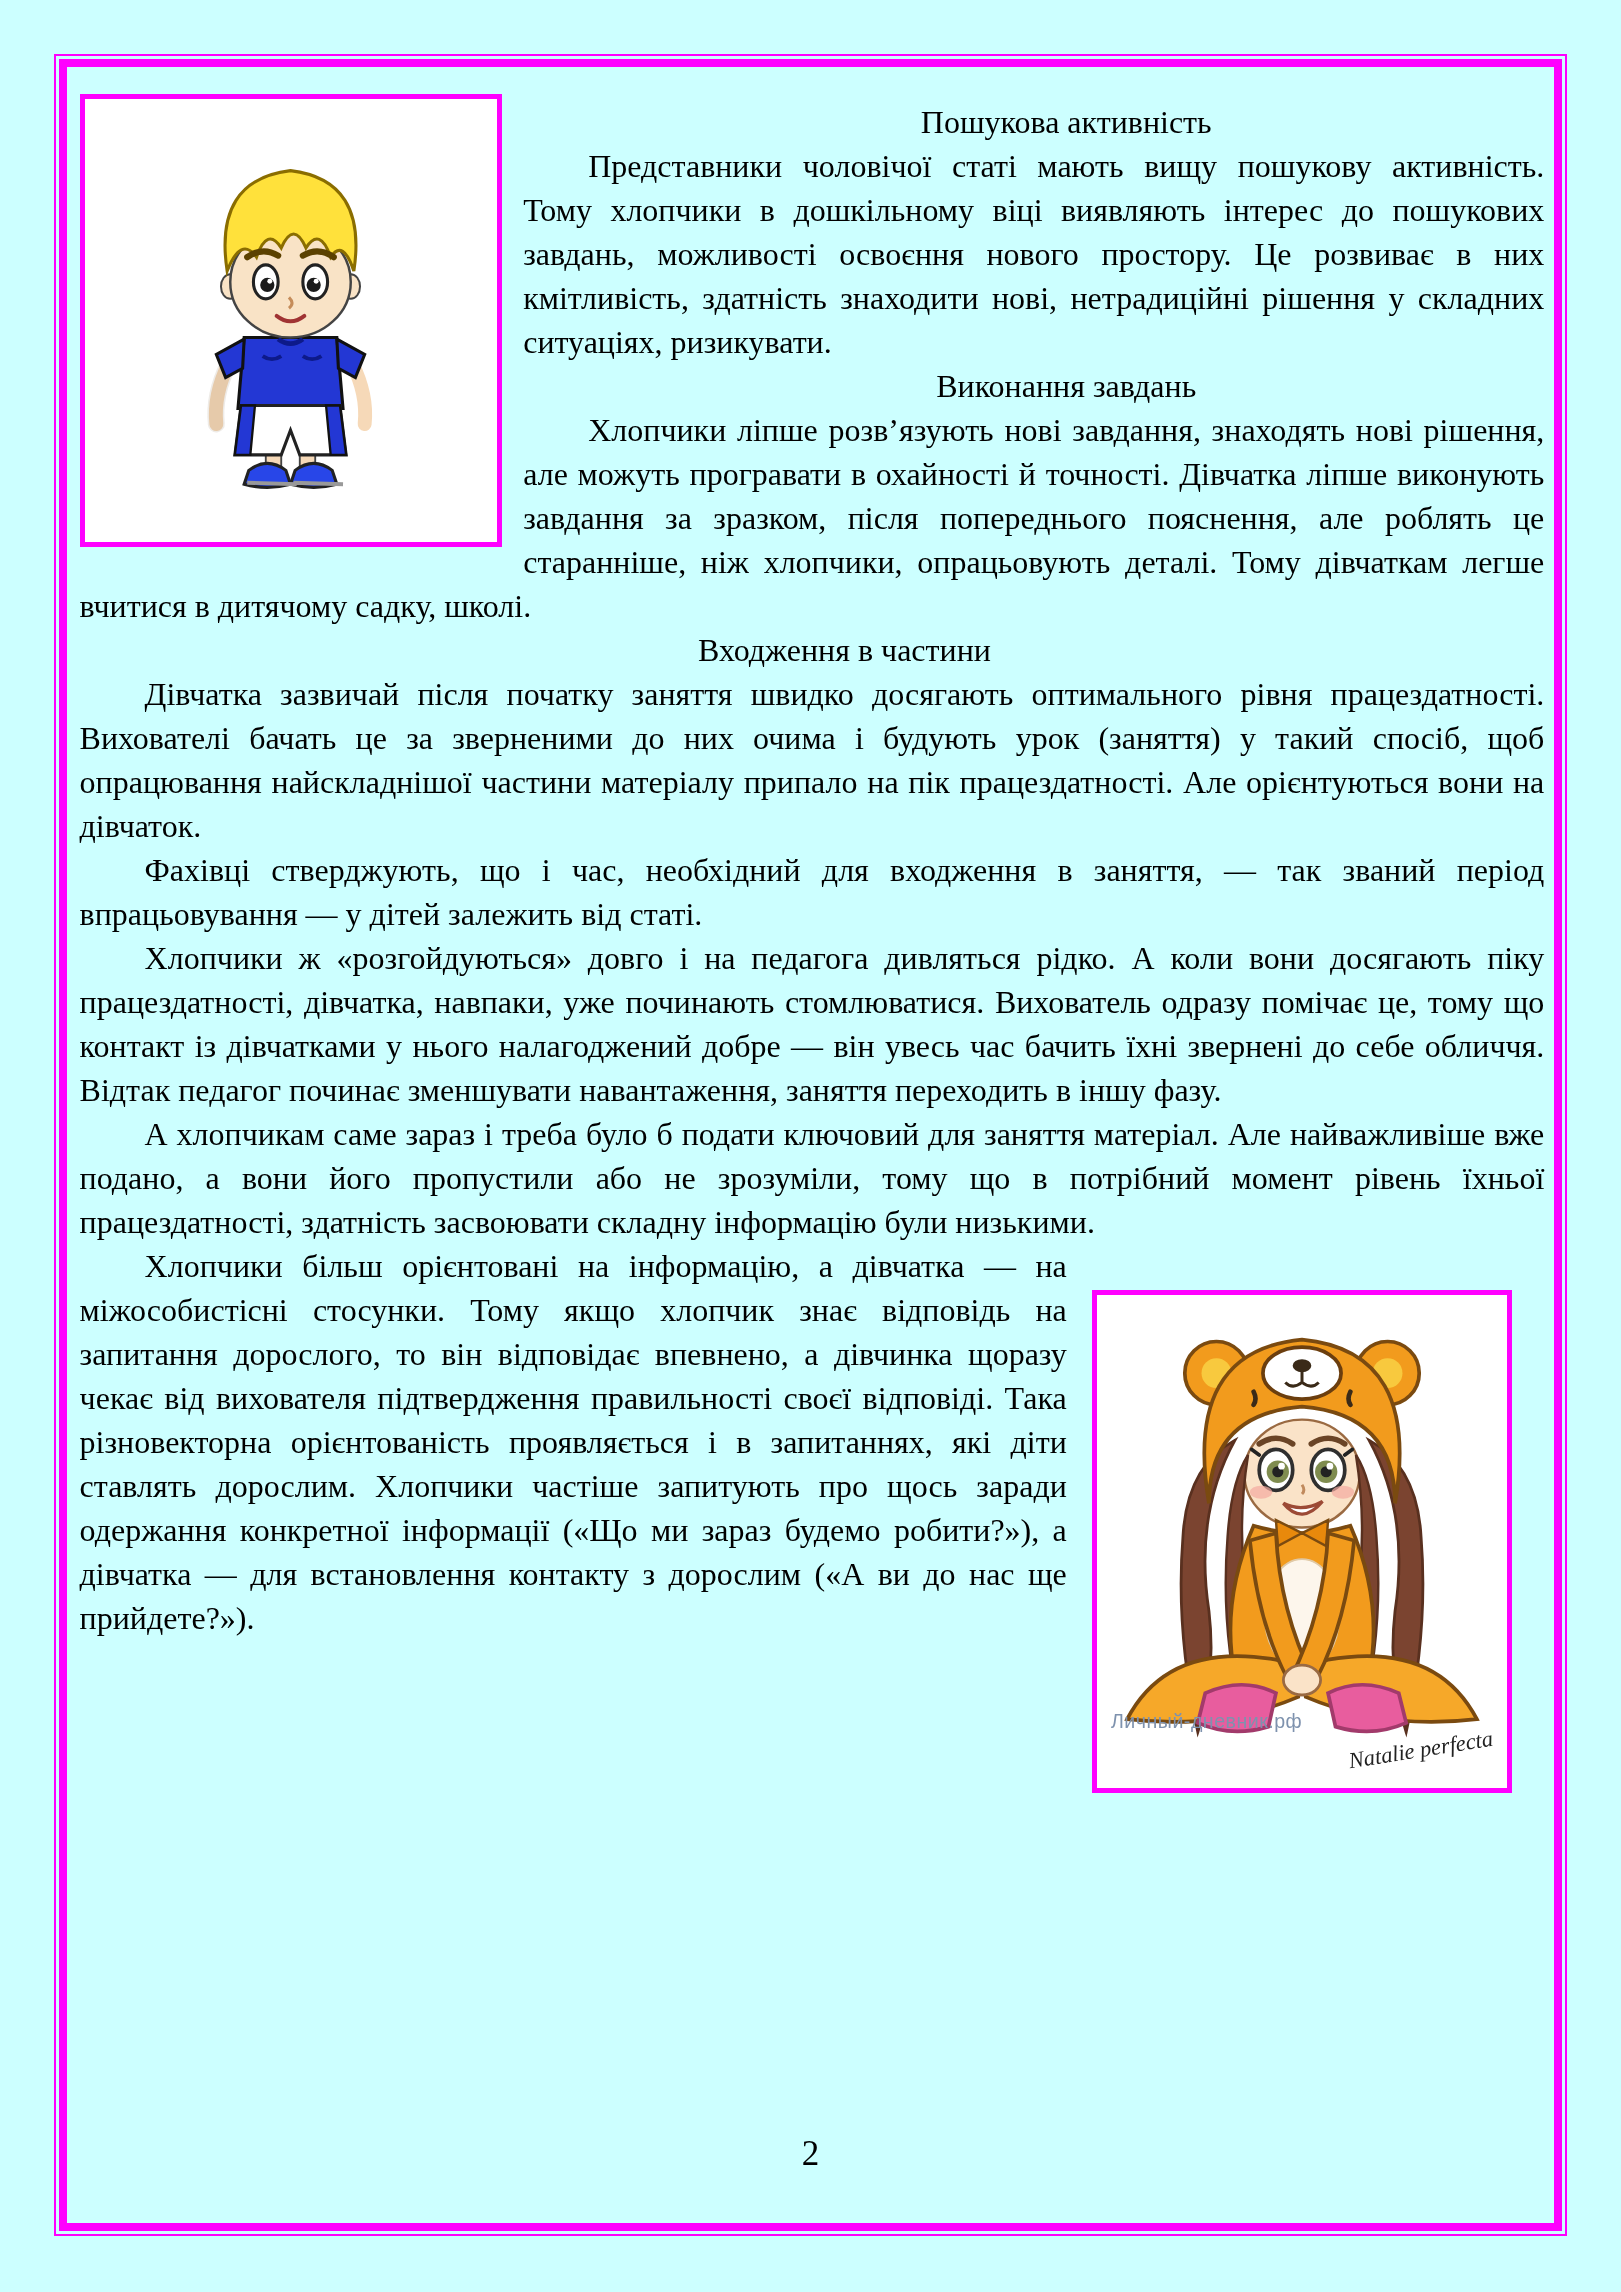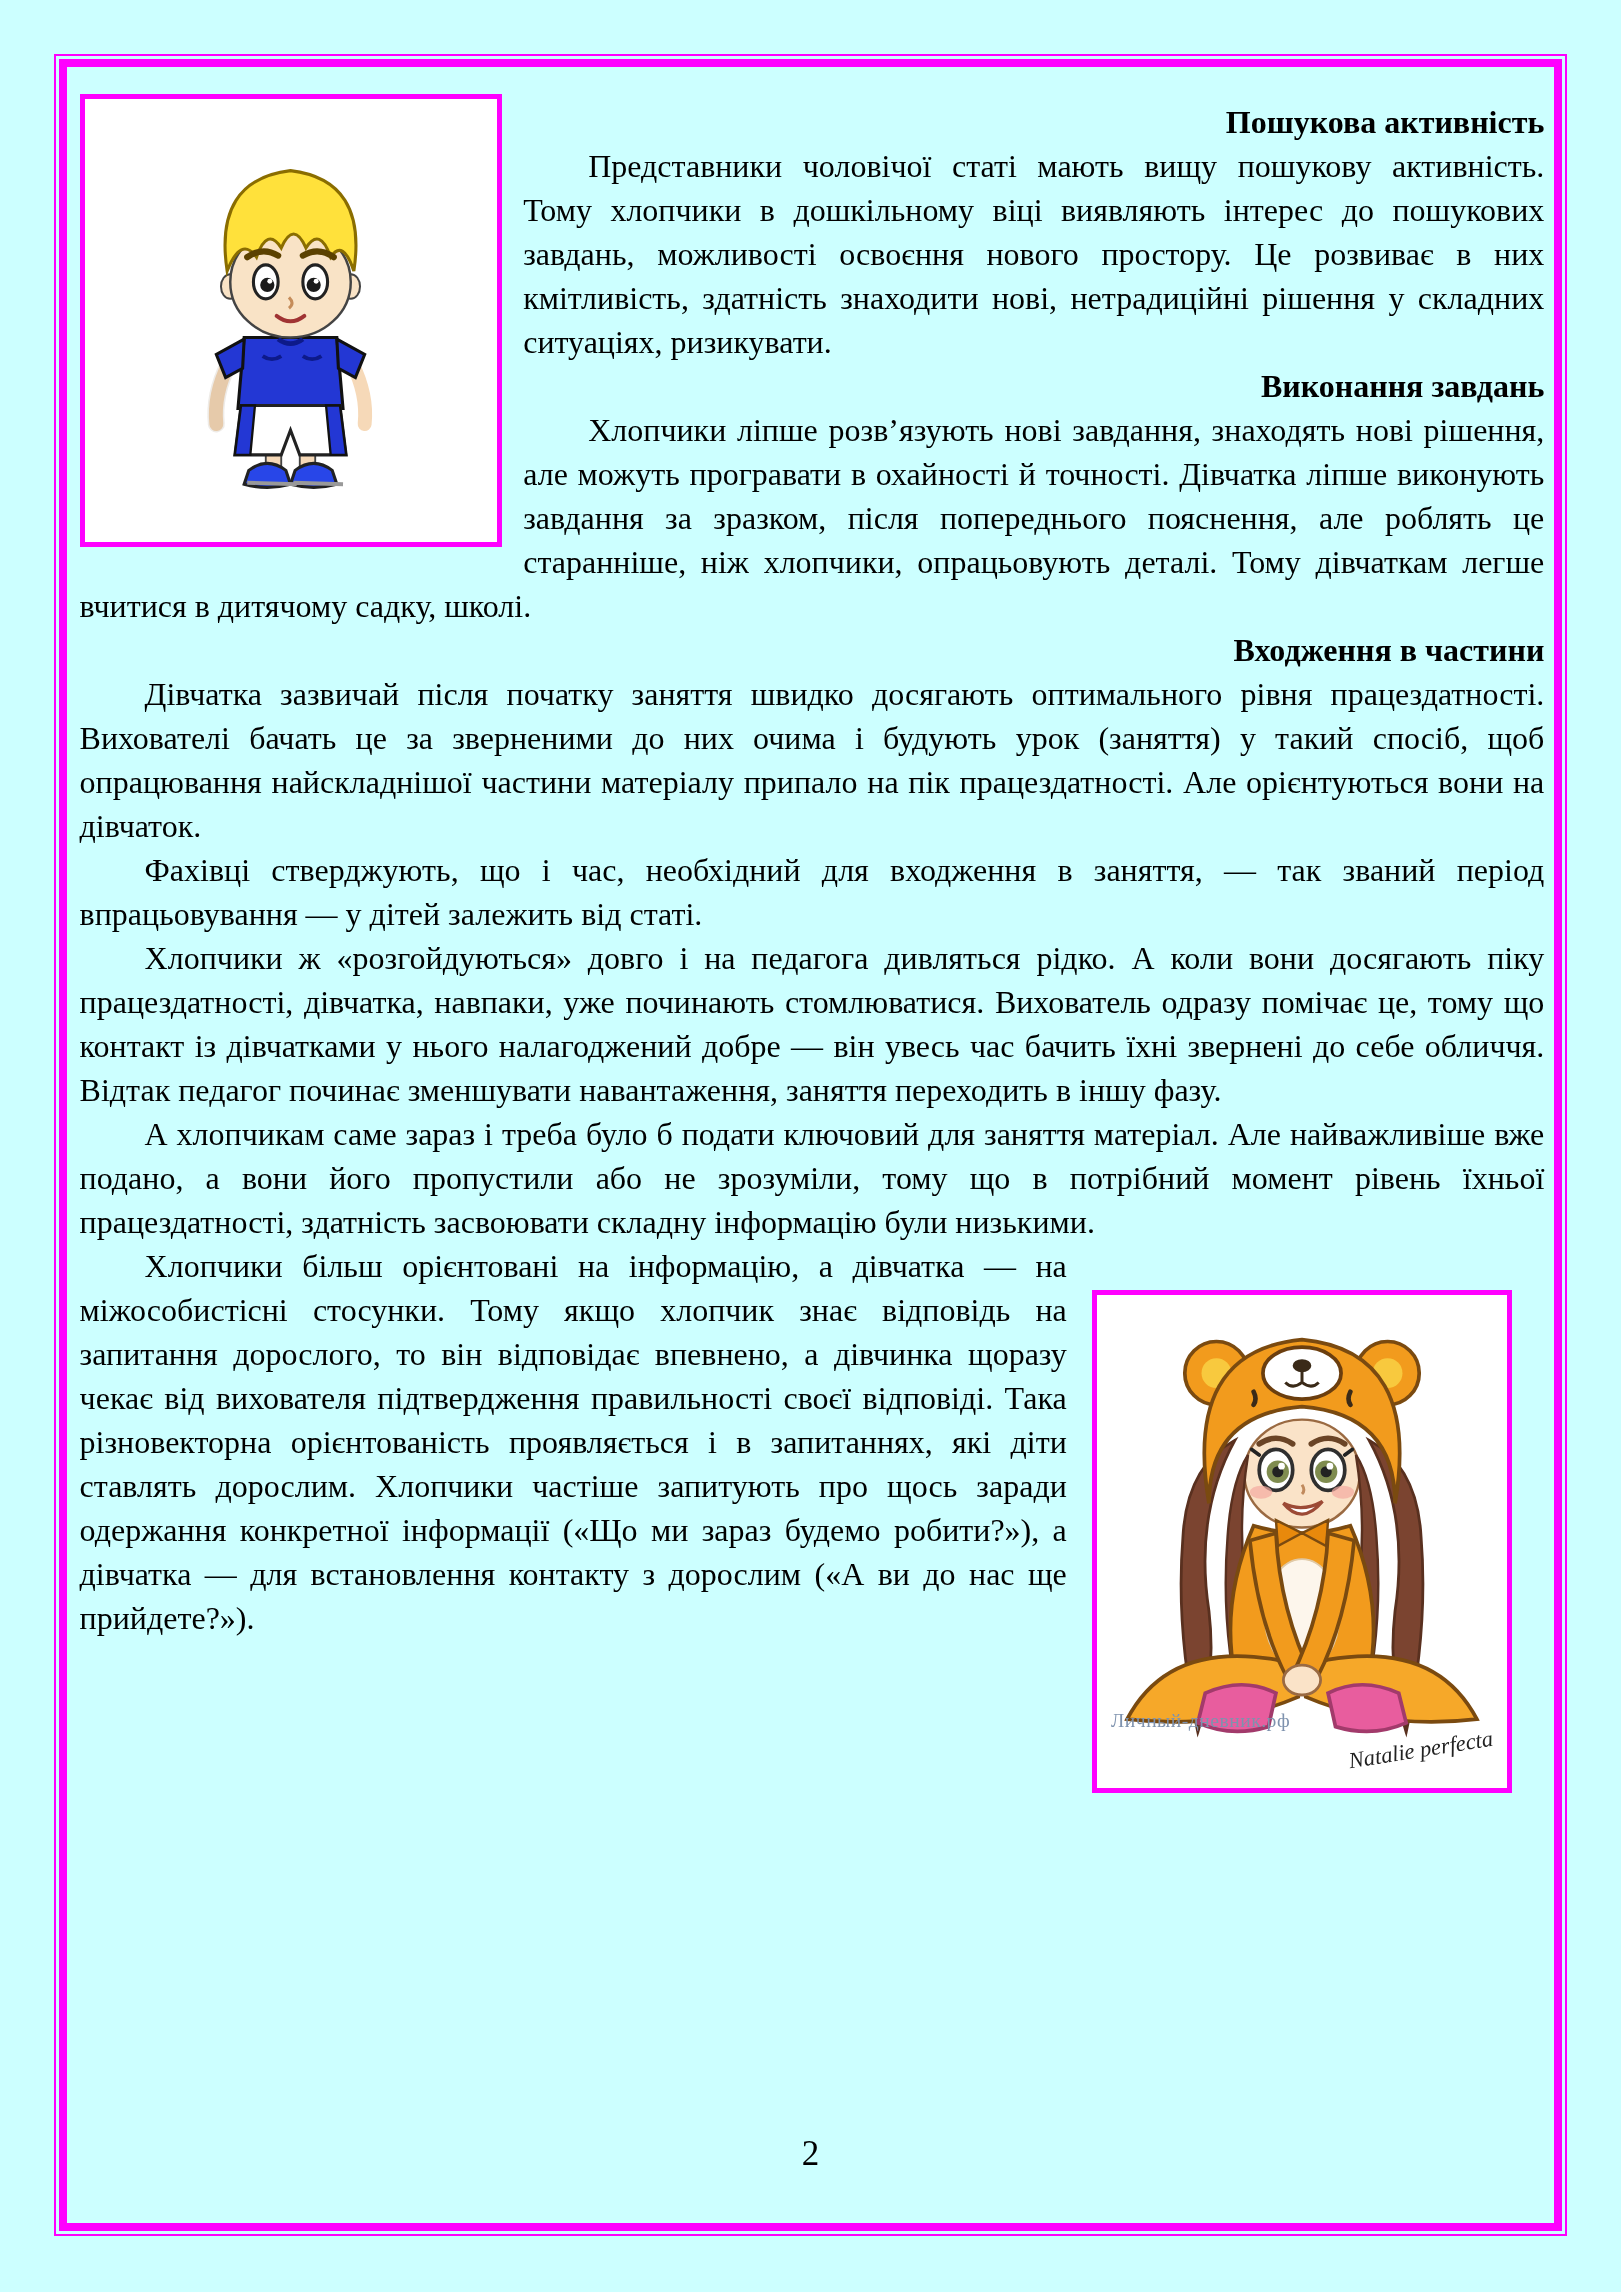--- a/index.html
+++ b/index.html
@@ -19,23 +19,23 @@
   }
   .content{
     position:absolute;inset:0;
     padding:19.6px 9.8px 0 12.7px;
     font-size:32px;line-height:44px;
     overflow:hidden;
     hyphens:none;
   }
   p{margin:0;}
   .heading{
-    font-weight:bold;
+    font-weight:normal;
     text-indent:65px;
-    text-align:right;
+    text-align:center;
   }
   .heading.sp{}
   .heading.first{margin-top:13.7px;}
   .body-par{
     text-align:justify;
     text-indent:65px;
   }
   .img-box{
     background:#fff;border:5.9px solid #FF00FF;
     box-sizing:content-box;
@@ -46,21 +46,21 @@
     display:flex;align-items:center;justify-content:center;
   }
   .girl-box{
     float:right;width:410px;height:493px;
     margin:2px 32px 11.8px 25.5px;
     position:relative;overflow:hidden;
   }
   .girl-box svg{position:absolute;left:0;top:0;width:100%;height:100%;}
   .watermark{
     position:absolute;left:13.7px;bottom:45px;
-    font-family:Liberation Serif, serif;
+    font-family:Liberation Sans, sans-serif;
     font-size:19.6px;color:#7E92AE;letter-spacing:0.5px;
   }
   .signature{
     position:absolute;right:13.7px;bottom:27.4px;
     font-style:italic;font-size:22.5px;color:#222;
     transform:rotate(-9deg);
     line-height:21.6px;text-align:center;
   }
   .page-number{
     position:absolute;left:0;right:0;bottom:49px;

